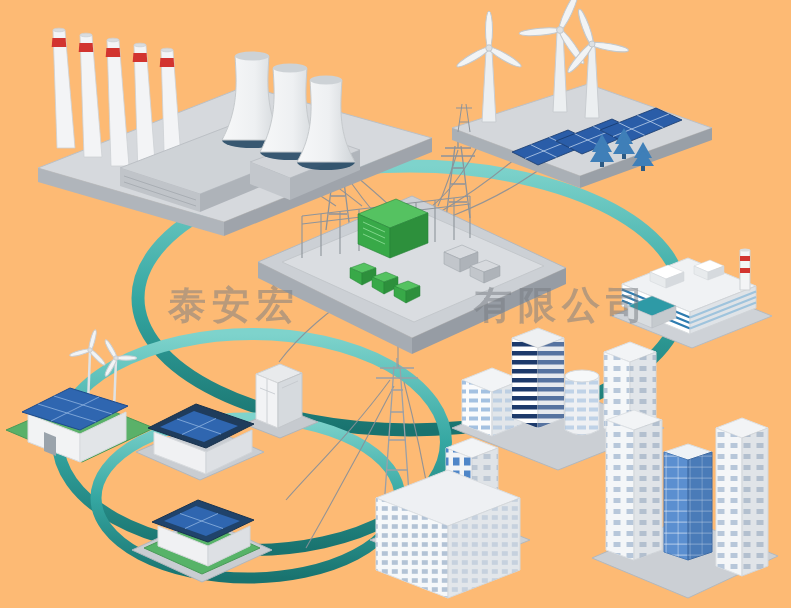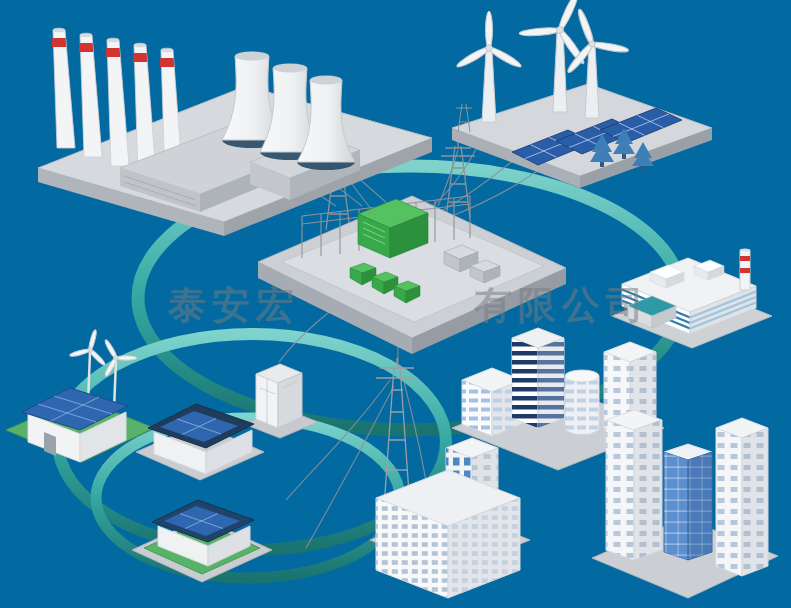--- a/index.html
+++ b/index.html
@@ -1,16 +1,16 @@
 <!DOCTYPE html>
 <html><head>
 <meta charset="utf-8">
 <style>
   html,body{margin:0;padding:0;background:#ffffff;}
-  .stage{position:relative;width:791px;height:608px;overflow:hidden;background:#0369a1;
+  .stage{position:relative;width:791px;height:608px;overflow:hidden;background:#fdba74;
          font-family:"DejaVu Sans","Liberation Sans",sans-serif;}
   svg{display:block;}
   text.watermark{font-weight:bold;letter-spacing:6px;}
 </style>
 </head>
 <body>
 
 <div class="stage">
 <svg width="791" height="608" viewBox="0 0 791 608">
   <defs>

